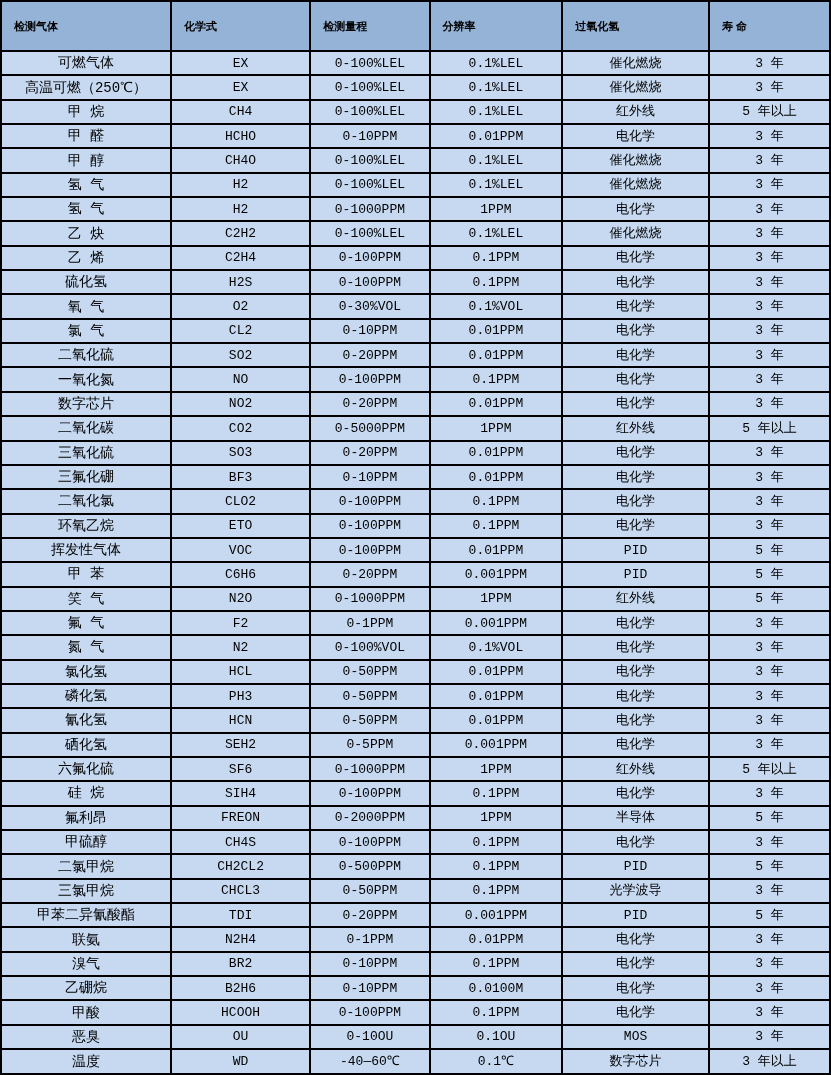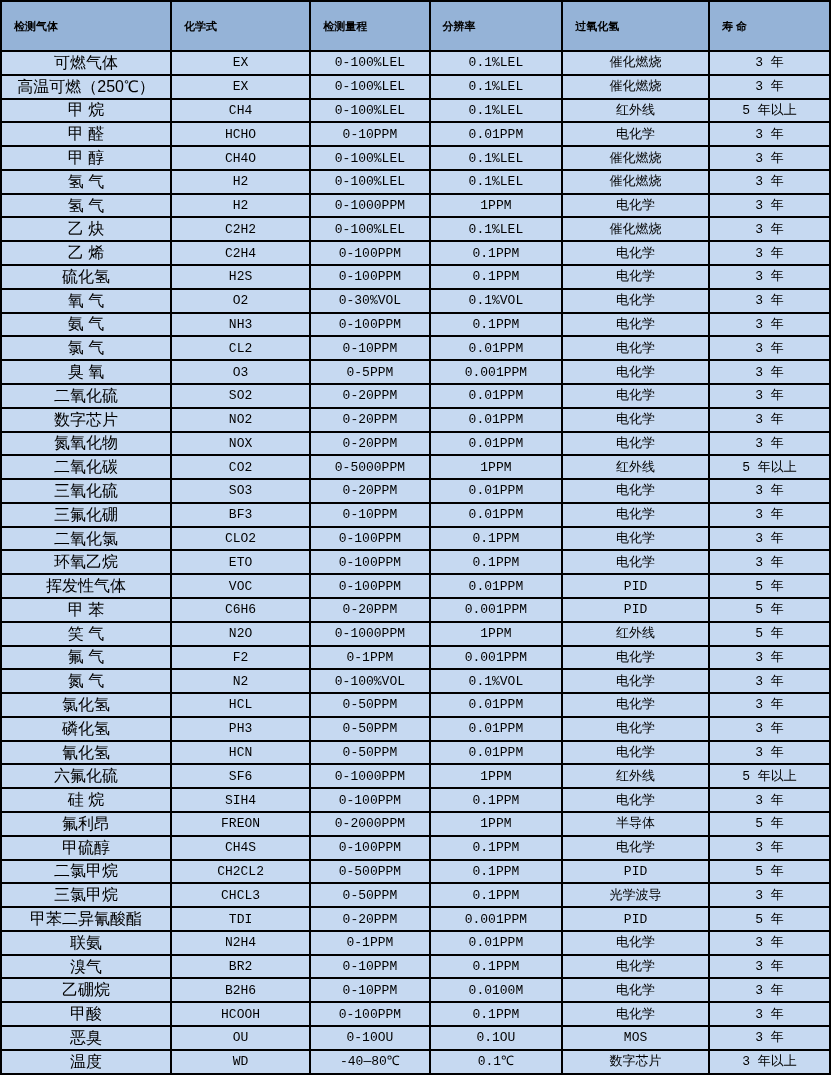--- a/index.html
+++ b/index.html
@@ -40,22 +40,22 @@
     font-size: 13px;
     text-align: center;
     vertical-align: middle;
     padding: 0;
     white-space: nowrap;
     overflow: hidden;
     line-height: 1;
   }
   
   table.spec-table td:first-child {
-    font-family: Liberation Sans, sans-serif;
-    font-size: 16px;
+    font-family: Liberation Mono, monospace;
+    font-size: 14px;
   }
 </style>
 </head>
 <body>
 
 <div class="page">
   <table class="spec-table">
     <colgroup>
       <col style="width:20.5%">
       <col style="width:16.8%">
@@ -157,62 +157,46 @@
         </tr>
         <tr>
           <td>氧 气</td>
           <td>O2</td>
           <td>0-30%VOL</td>
           <td>0.1%VOL</td>
           <td>电化学</td>
           <td>3 年</td>
         </tr>
         <tr>
-          <td>氨 气</td>
-          <td>NH3</td>
-          <td>0-100PPM</td>
-          <td>0.1PPM</td>
-          <td>电化学</td>
-          <td>3 年</td>
-        </tr>
-        <tr>
           <td>氯 气</td>
           <td>CL2</td>
           <td>0-10PPM</td>
           <td>0.01PPM</td>
           <td>电化学</td>
           <td>3 年</td>
         </tr>
         <tr>
-          <td>臭 氧</td>
-          <td>O3</td>
-          <td>0-5PPM</td>
-          <td>0.001PPM</td>
-          <td>电化学</td>
-          <td>3 年</td>
-        </tr>
-        <tr>
           <td>二氧化硫</td>
           <td>SO2</td>
           <td>0-20PPM</td>
           <td>0.01PPM</td>
           <td>电化学</td>
           <td>3 年</td>
         </tr>
         <tr>
+          <td>一氧化氮</td>
+          <td>NO</td>
+          <td>0-100PPM</td>
+          <td>0.1PPM</td>
+          <td>电化学</td>
+          <td>3 年</td>
+        </tr>
+        <tr>
           <td>数字芯片</td>
           <td>NO2</td>
-          <td>0-20PPM</td>
-          <td>0.01PPM</td>
-          <td>电化学</td>
-          <td>3 年</td>
-        </tr>
-        <tr>
-          <td>氮氧化物</td>
-          <td>NOX</td>
           <td>0-20PPM</td>
           <td>0.01PPM</td>
           <td>电化学</td>
           <td>3 年</td>
         </tr>
         <tr>
           <td>二氧化碳</td>
           <td>CO2</td>
           <td>0-5000PPM</td>
           <td>1PPM</td>
@@ -309,20 +293,28 @@
         </tr>
         <tr>
           <td>氰化氢</td>
           <td>HCN</td>
           <td>0-50PPM</td>
           <td>0.01PPM</td>
           <td>电化学</td>
           <td>3 年</td>
         </tr>
         <tr>
+          <td>硒化氢</td>
+          <td>SEH2</td>
+          <td>0-5PPM</td>
+          <td>0.001PPM</td>
+          <td>电化学</td>
+          <td>3 年</td>
+        </tr>
+        <tr>
           <td>六氟化硫</td>
           <td>SF6</td>
           <td>0-1000PPM</td>
           <td>1PPM</td>
           <td>红外线</td>
           <td>5 年以上</td>
         </tr>
         <tr>
           <td>硅 烷</td>
           <td>SIH4</td>
@@ -407,20 +399,20 @@
           <td>恶臭</td>
           <td>OU</td>
           <td>0-10OU</td>
           <td>0.1OU</td>
           <td>MOS</td>
           <td>3 年</td>
         </tr>
         <tr>
           <td>温度</td>
           <td>WD</td>
-          <td>-40—80℃</td>
+          <td>-40—60℃</td>
           <td>0.1℃</td>
           <td>数字芯片</td>
           <td>3 年以上</td>
         </tr>
       </tbody>
   </table>
 </div>
 
 </body></html>

